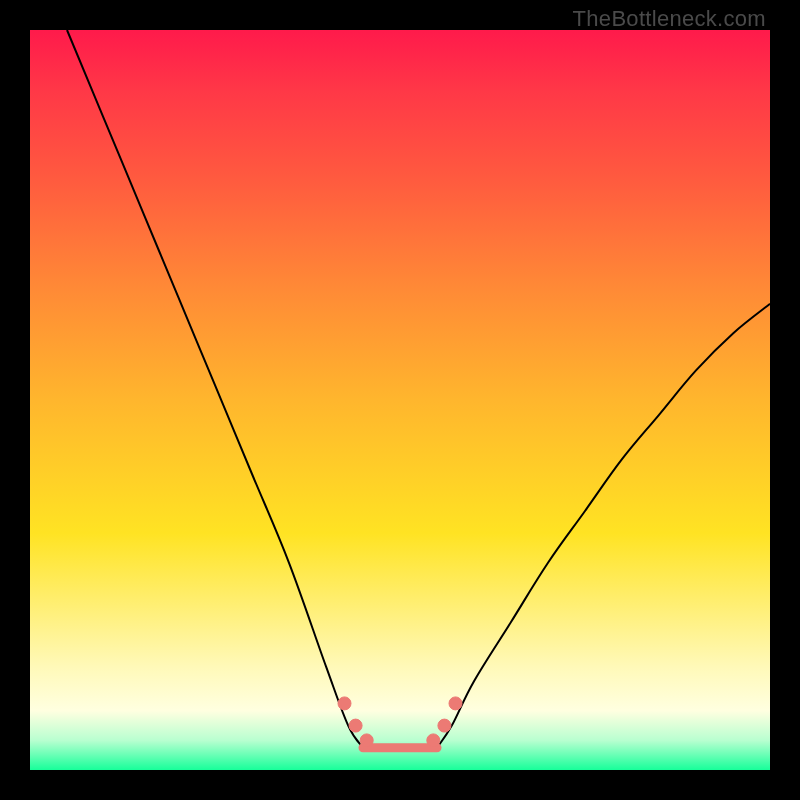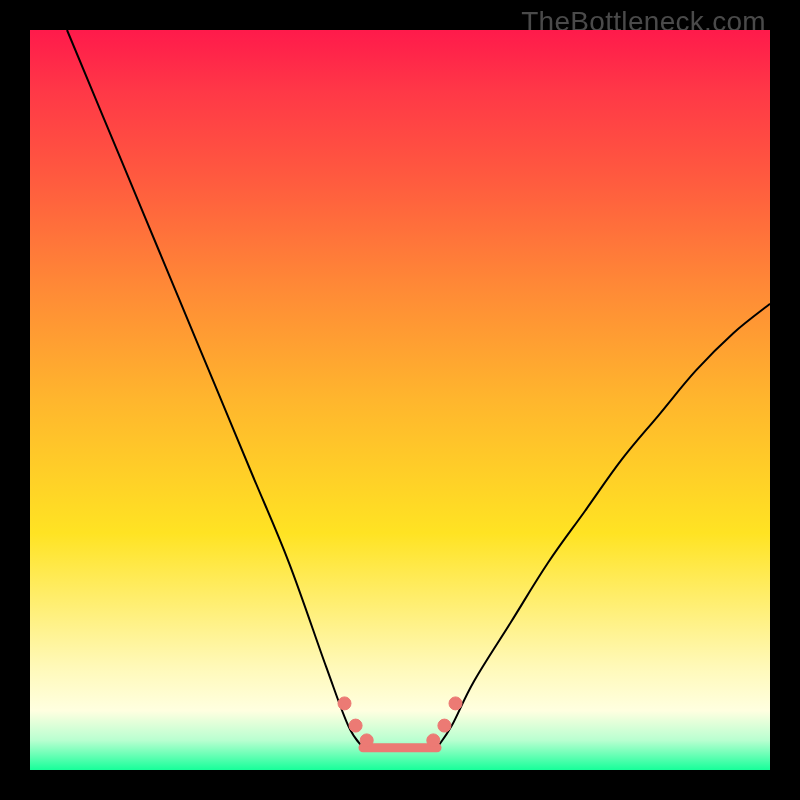--- a/index.html
+++ b/index.html
@@ -33,21 +33,21 @@
       #fff9b8 86%,
       #ffffe0 92%,
       #b8ffd0 96%,
       #17ff9a 100%);
   }
   .watermark {
     position: absolute;
     top: 6px;
     right: 34px;
     color: #4a4a4a;
-    font-size: 28px;
+    font-size: 22px;
     letter-spacing: 0.3px;
     font-weight: 400;
     user-select: none;
   }
   svg.overlay {
     position: absolute;
     left: 0;
     top: 0;
     width: 740px;
     height: 740px;

